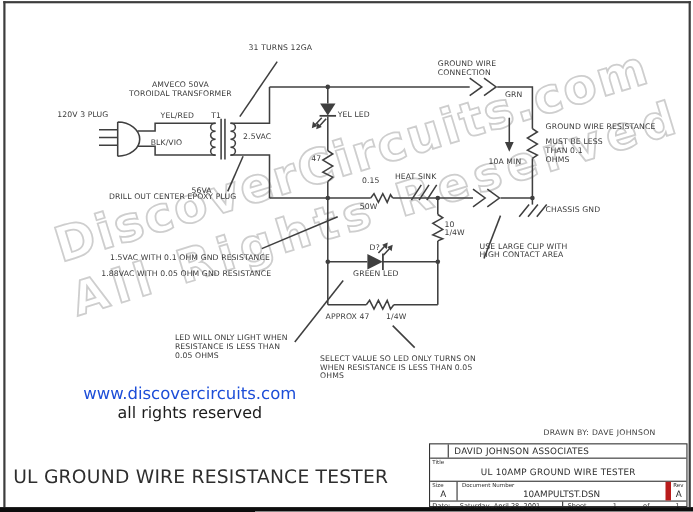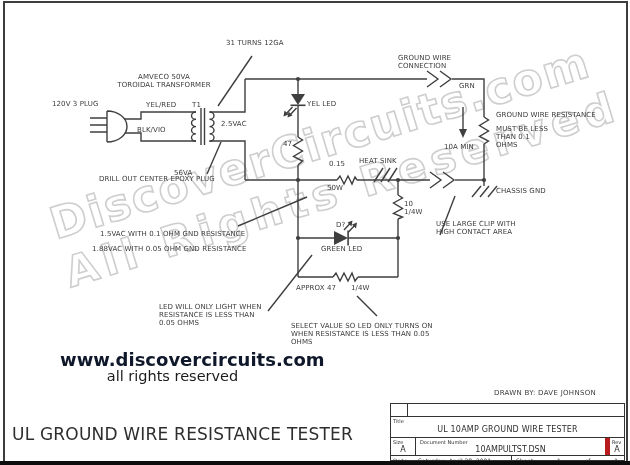--- a/index.html
+++ b/index.html
@@ -27,21 +27,21 @@
   .wm1{font-size:44px;letter-spacing:2px;}
   .wm2{font-size:42px;letter-spacing:6px;}
   .schem-svg{position:absolute;left:0;top:0;z-index:3;}
   .lbl{
     position:absolute;font-size:7px;color:#3a3a3a;letter-spacing:.1px;
     line-height:1.15;white-space:pre-line;z-index:4;
   }
   .center{text-align:center;}
   .site{
     position:absolute;left:60px;top:349px;width:225px;text-align:center;
-    font-size:18px;color:#0f172a;z-index:4;font-weight:bold;
+    font-size:15px;color:#1d4ed8;z-index:4;
   }
   .rights{
     position:absolute;left:60px;top:368px;width:225px;text-align:center;
     font-size:14.5px;color:#1c1c1c;z-index:4;
   }
   .main-title{
     position:absolute;left:12px;top:424px;font-size:17px;color:#2e2e2e;
     letter-spacing:.2px;z-index:4;white-space:nowrap;
   }
   .drawn-by{position:absolute;left:494px;top:389px;font-size:7px;color:#3a3a3a;letter-spacing:.3px;z-index:4;}
@@ -195,20 +195,21 @@
 OHMS</div>
 
 <div class="site">www.discovercircuits.com</div>
 <div class="rights">all rights reserved</div>
 <div class="main-title">UL GROUND WIRE RESISTANCE TESTER</div>
 <div class="drawn-by">DRAWN BY: DAVE JOHNSON</div>
 
 <div class="tblock">
   <div class="tb-row tb-r1">
     <div class="tb-r1-spacer"></div>
+    <div class="tb-company">DAVID JOHNSON ASSOCIATES</div>
   </div>
   <div class="tb-row tb-r2">
     <div class="tb-minilbl">Title</div>
     <div class="tb-title">UL 10AMP GROUND WIRE TESTER</div>
   </div>
   <div class="tb-row tb-r3">
     <div class="tb-cell tb-size">
       <div class="tb-minilbl">Size</div>
       <div class="tb-val">A</div>
     </div>

